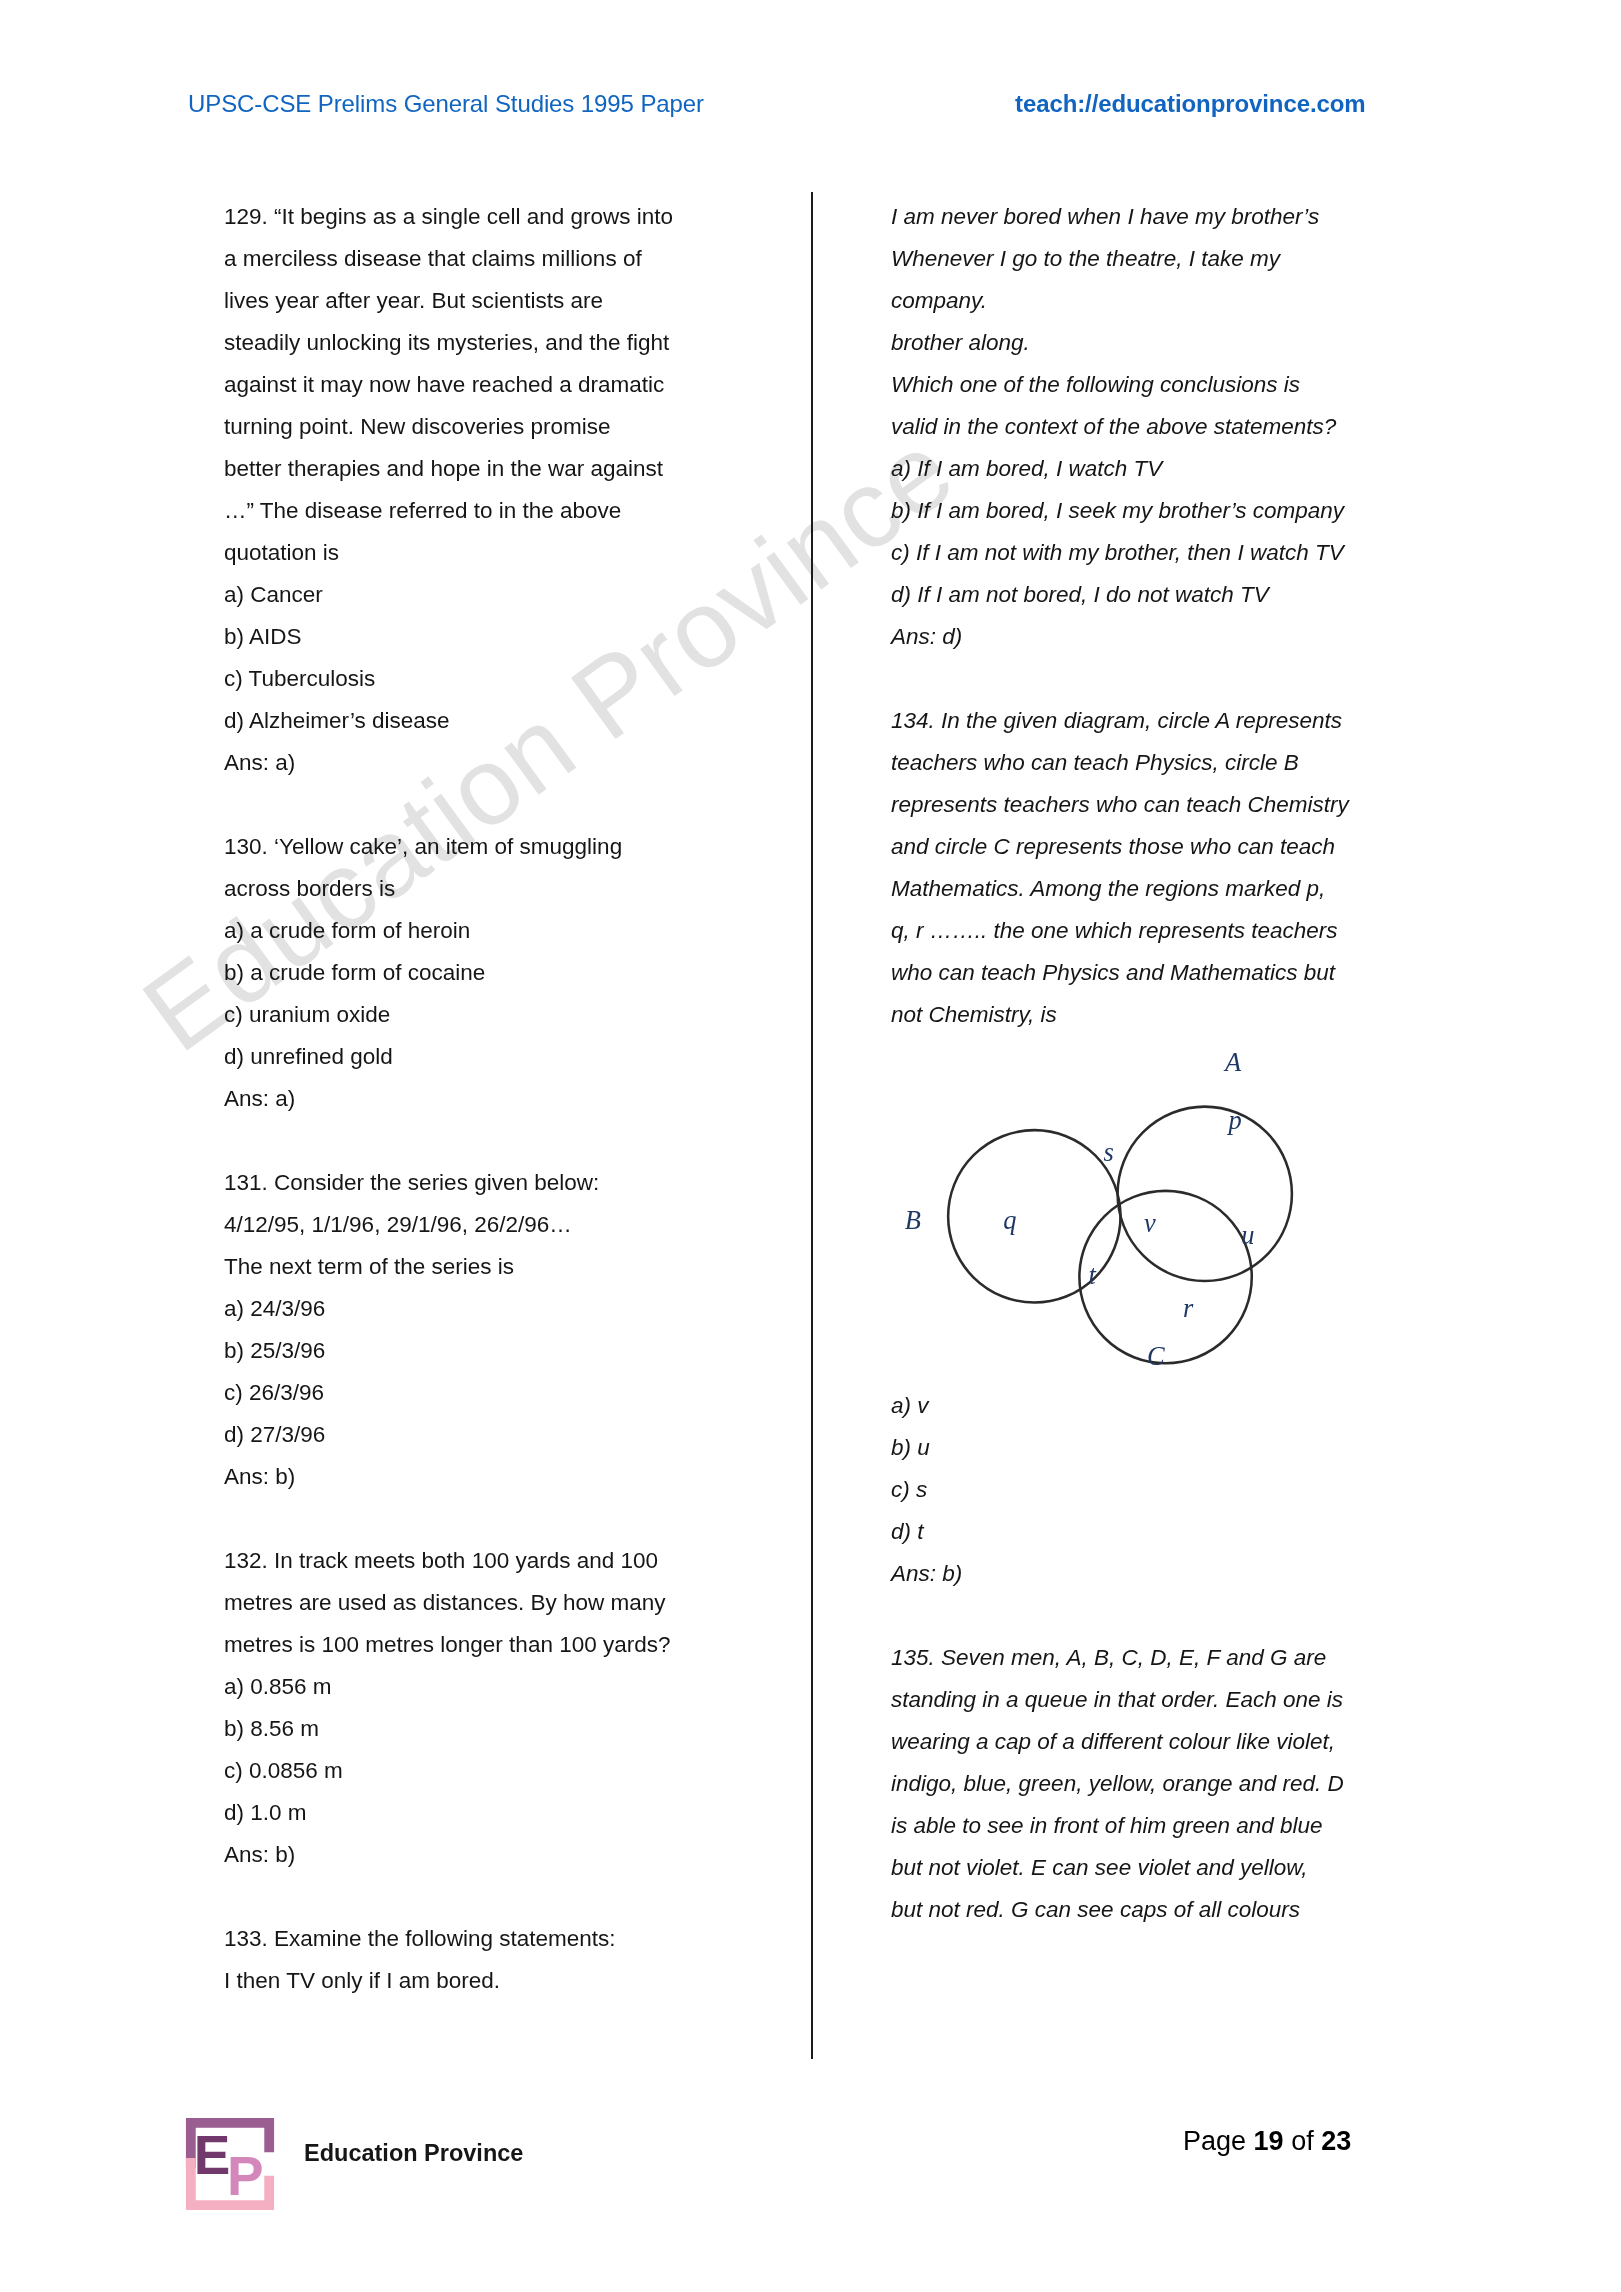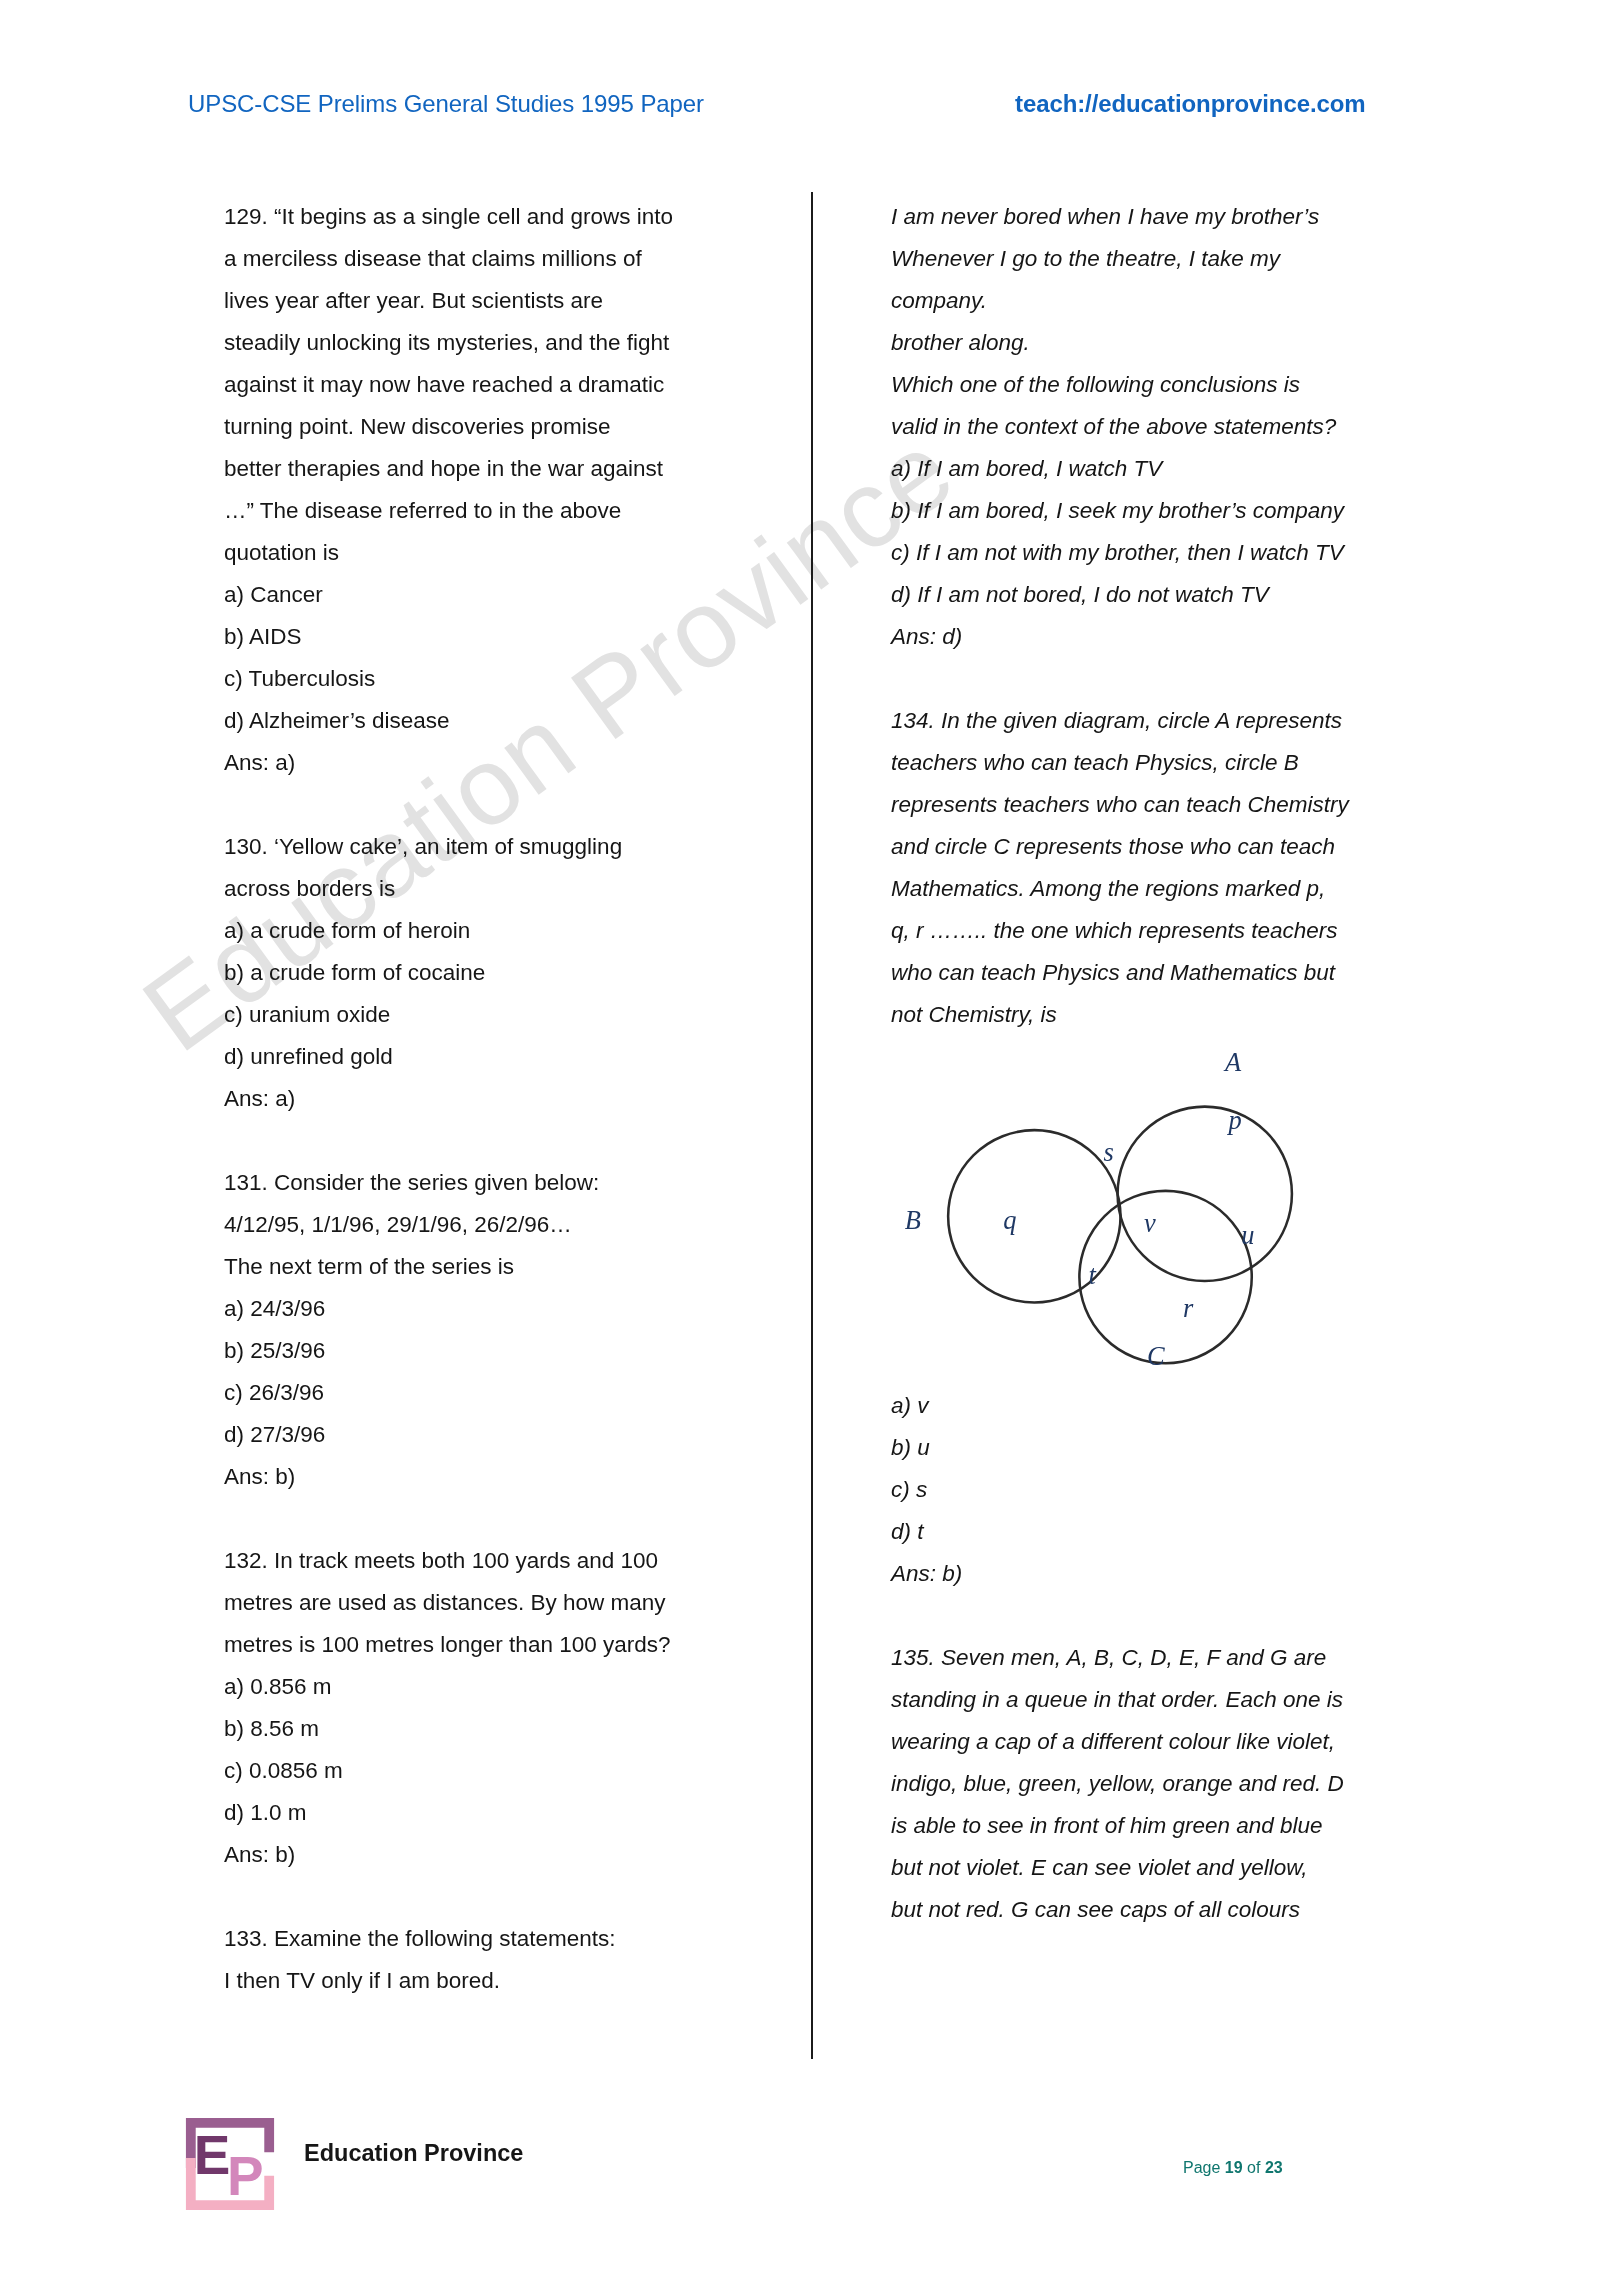--- a/index.html
+++ b/index.html
@@ -122,23 +122,23 @@
     position: absolute;
     left: 304px;
     top: 33px;
     font-size: 23.5px;
     font-weight: bold;
     color: #161616;
   }
   .footer-page {
     position: absolute;
     left: 1183px;
-    top: 52px;
-    font-size: 16px;
-    color: #0f766e;
+    top: 19px;
+    font-size: 27px;
+    color: #000000;
   }
   .footer-page b { font-weight: bold; }
 </style>
 </head>
 <body>
 
 <div class="page">
 
   <div class="watermark">Education Province</div>
 

